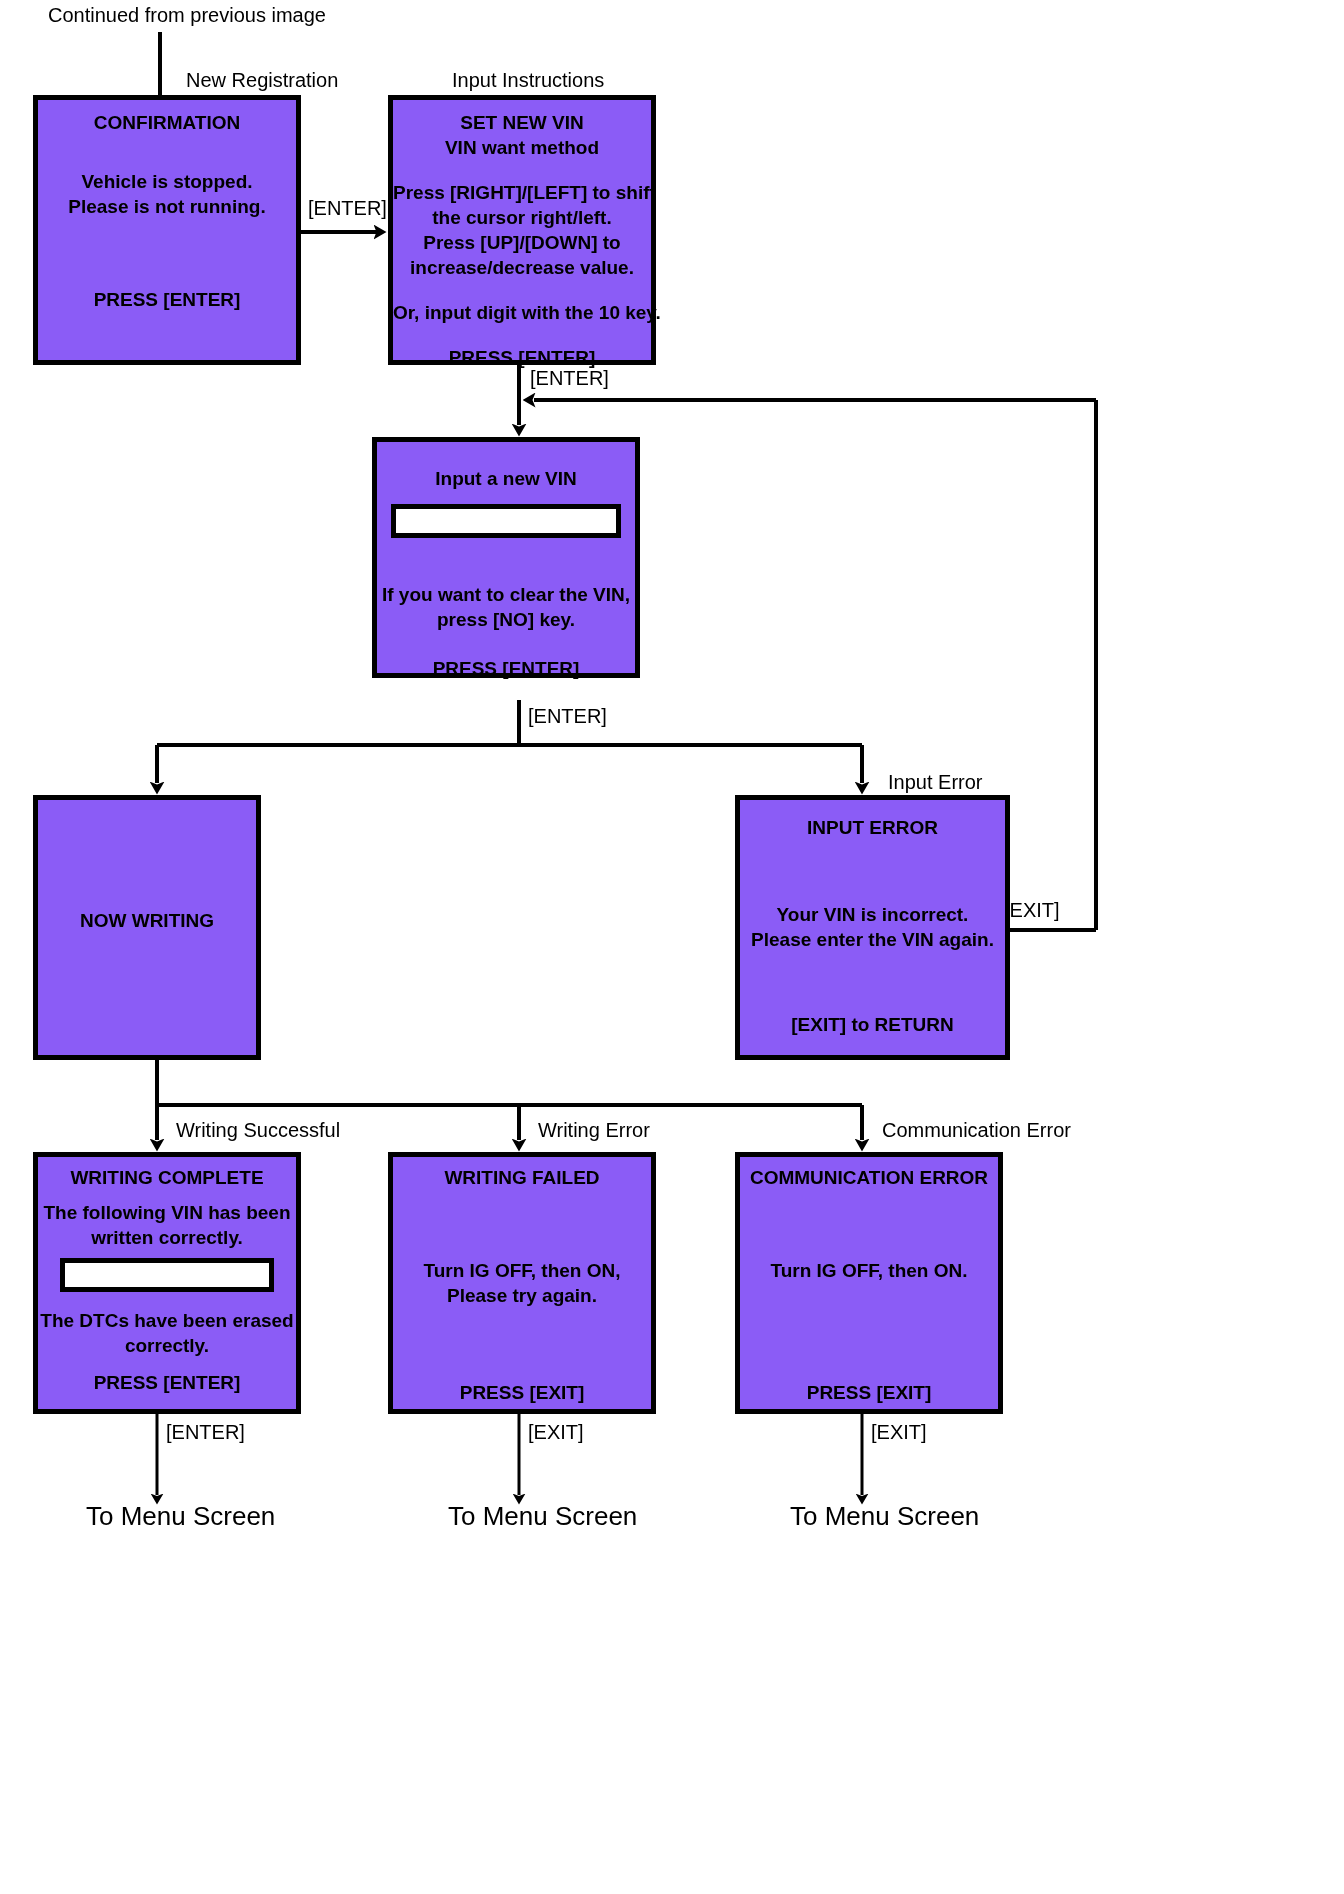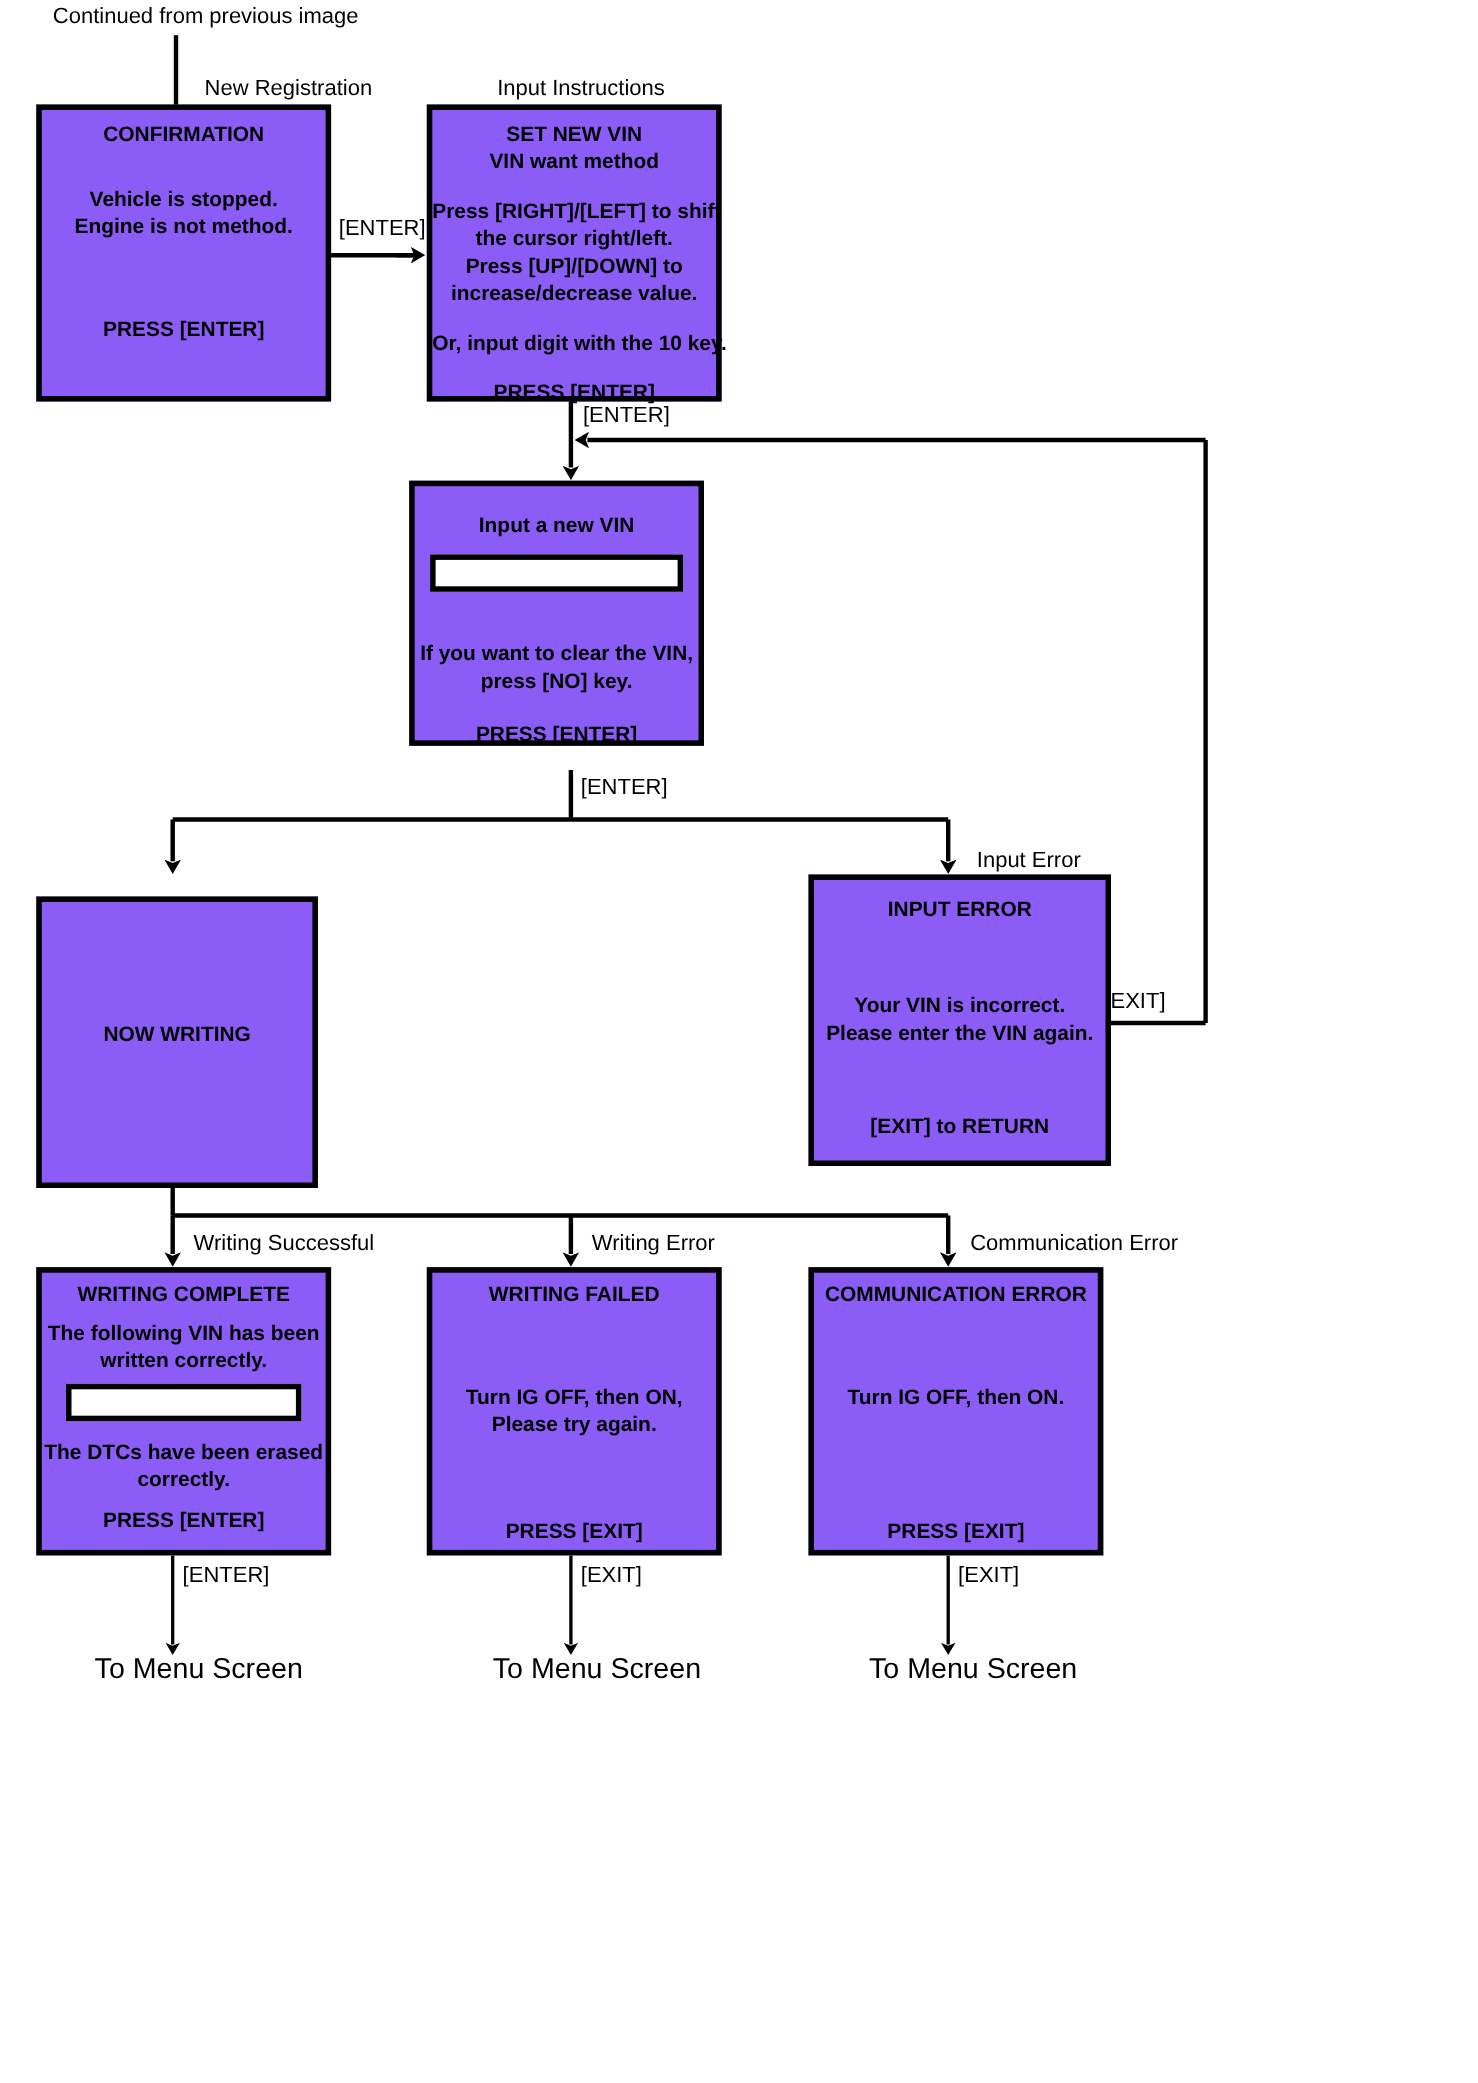--- a/index.html
+++ b/index.html
@@ -144,21 +144,21 @@
 
   <div class="lbl lbl-term" style="left:66px; top:1504px;">To Menu Screen</div>
   <div class="lbl lbl-term" style="left:428px; top:1504px;">To Menu Screen</div>
   <div class="lbl lbl-term" style="left:770px; top:1504px;">To Menu Screen</div>
 
   <div class="screen" style="left:33px; top:95px; width:268px; height:270px;">
     <div class="spacer-sm"></div>
     <div class="scr-title">CONFIRMATION</div>
     <div class="spacer-lg"></div>
     <div class="scr-line">Vehicle is stopped.</div>
-    <div class="scr-line">Engine is not method.</div>
+    <div class="scr-line">Please is not running.</div>
     <div style="height:68px;"></div>
     <div class="scr-line">PRESS [ENTER]</div>
   </div>
 
   <div class="screen" style="left:388px; top:95px; width:268px; height:270px;">
     <div class="spacer-sm"></div>
     <div class="scr-title">SET NEW VIN</div>
     <div class="scr-title">VIN want method</div>
     <div class="spacer-md"></div>
     <div class="scr-line">Press [RIGHT]/[LEFT] to shift</div>
@@ -176,21 +176,21 @@
     <div class="scr-title">Input a new VIN</div>
     <div style="height:13px;"></div>
     <div class="vin-field" style="margin:0 14px;"></div>
     <div style="height:44px;"></div>
     <div class="scr-line">If you want to clear the VIN,</div>
     <div class="scr-line">press [NO] key.</div>
     <div style="height:24px;"></div>
     <div class="scr-line">PRESS [ENTER]</div>
   </div>
 
-  <div class="screen" style="left:33px; top:795px; width:256px; height:265px;margin-top:20px;">
+  <div class="screen" style="left:33px; top:795px; width:228px; height:265px;">
     <div style="height:108px;"></div>
     <div class="scr-title">NOW WRITING</div>
   </div>
 
   <div class="screen" style="left:735px; top:795px; width:275px; height:265px;">
     <div style="height:15px;"></div>
     <div class="scr-title">INPUT ERROR</div>
     <div style="height:62px;"></div>
     <div class="scr-line">Your VIN is incorrect.</div>
     <div class="scr-line">Please enter the VIN again.</div>

